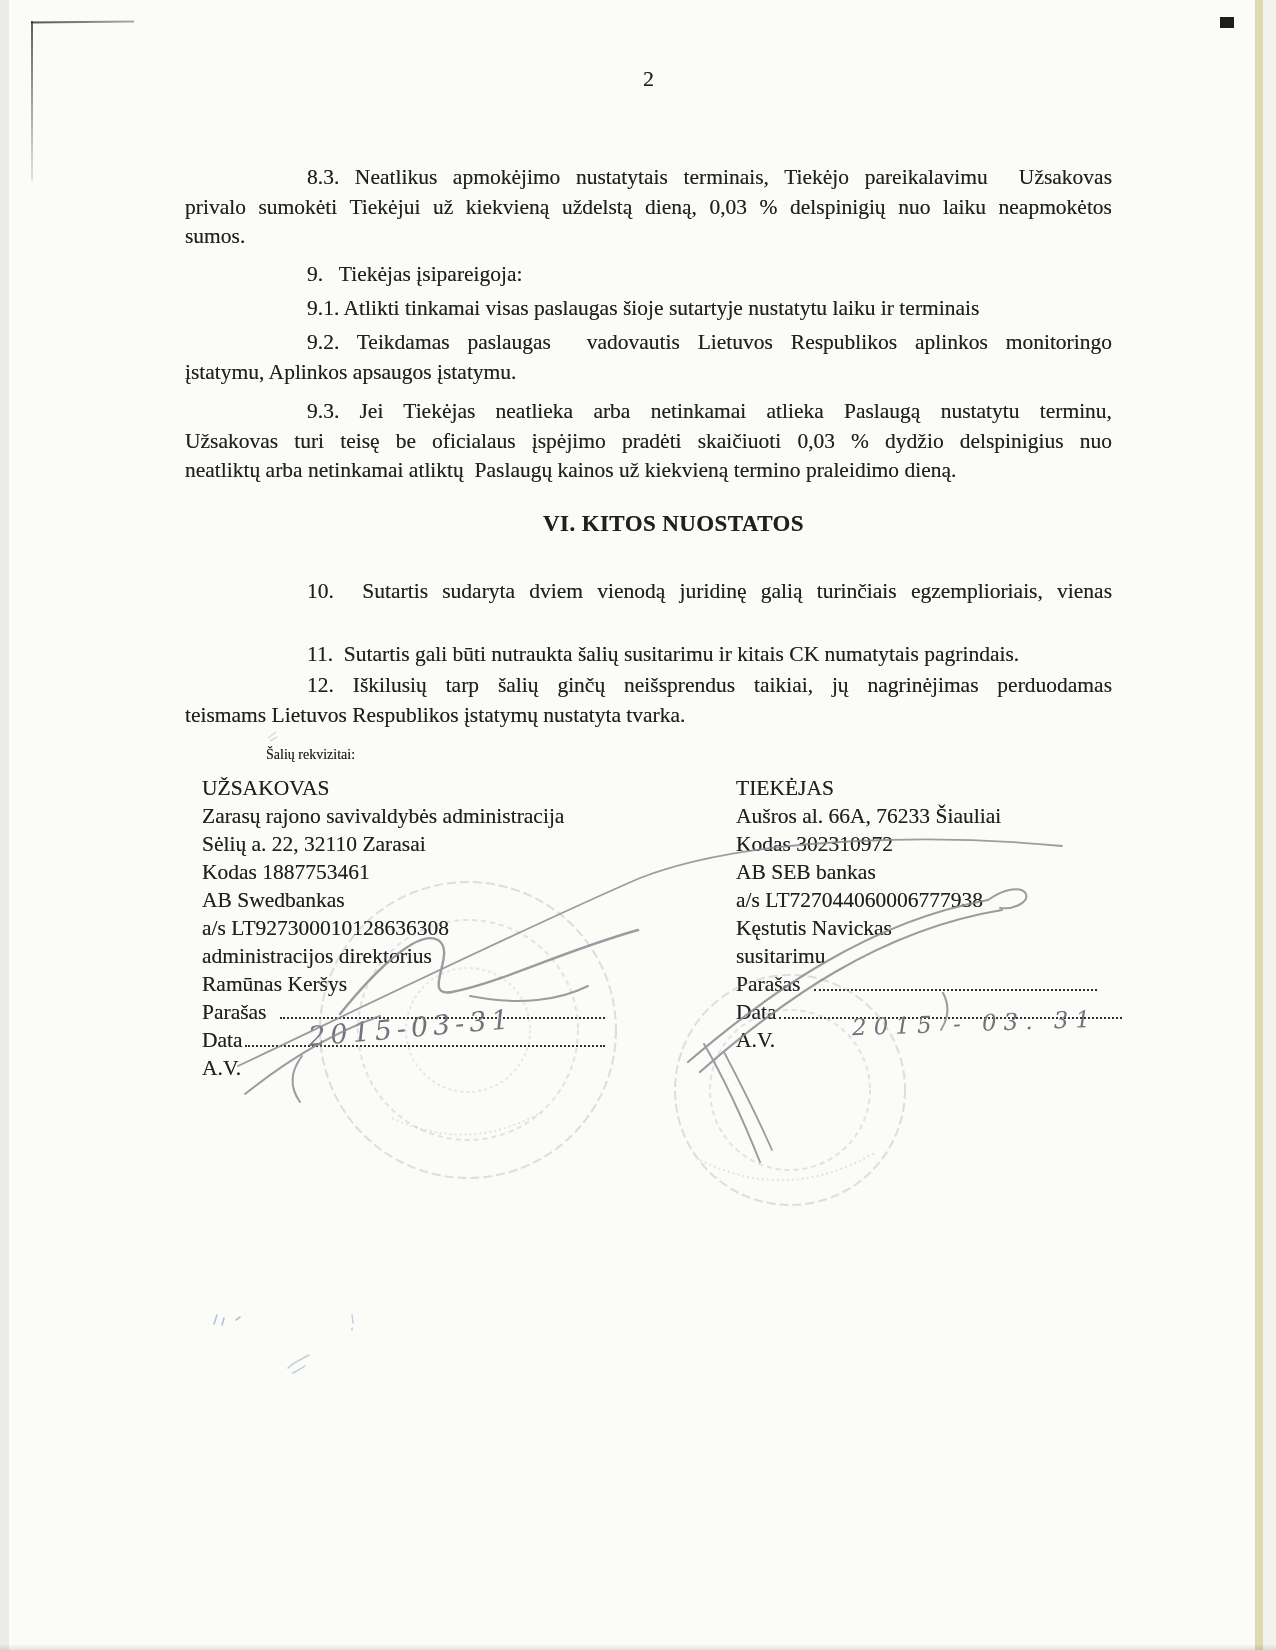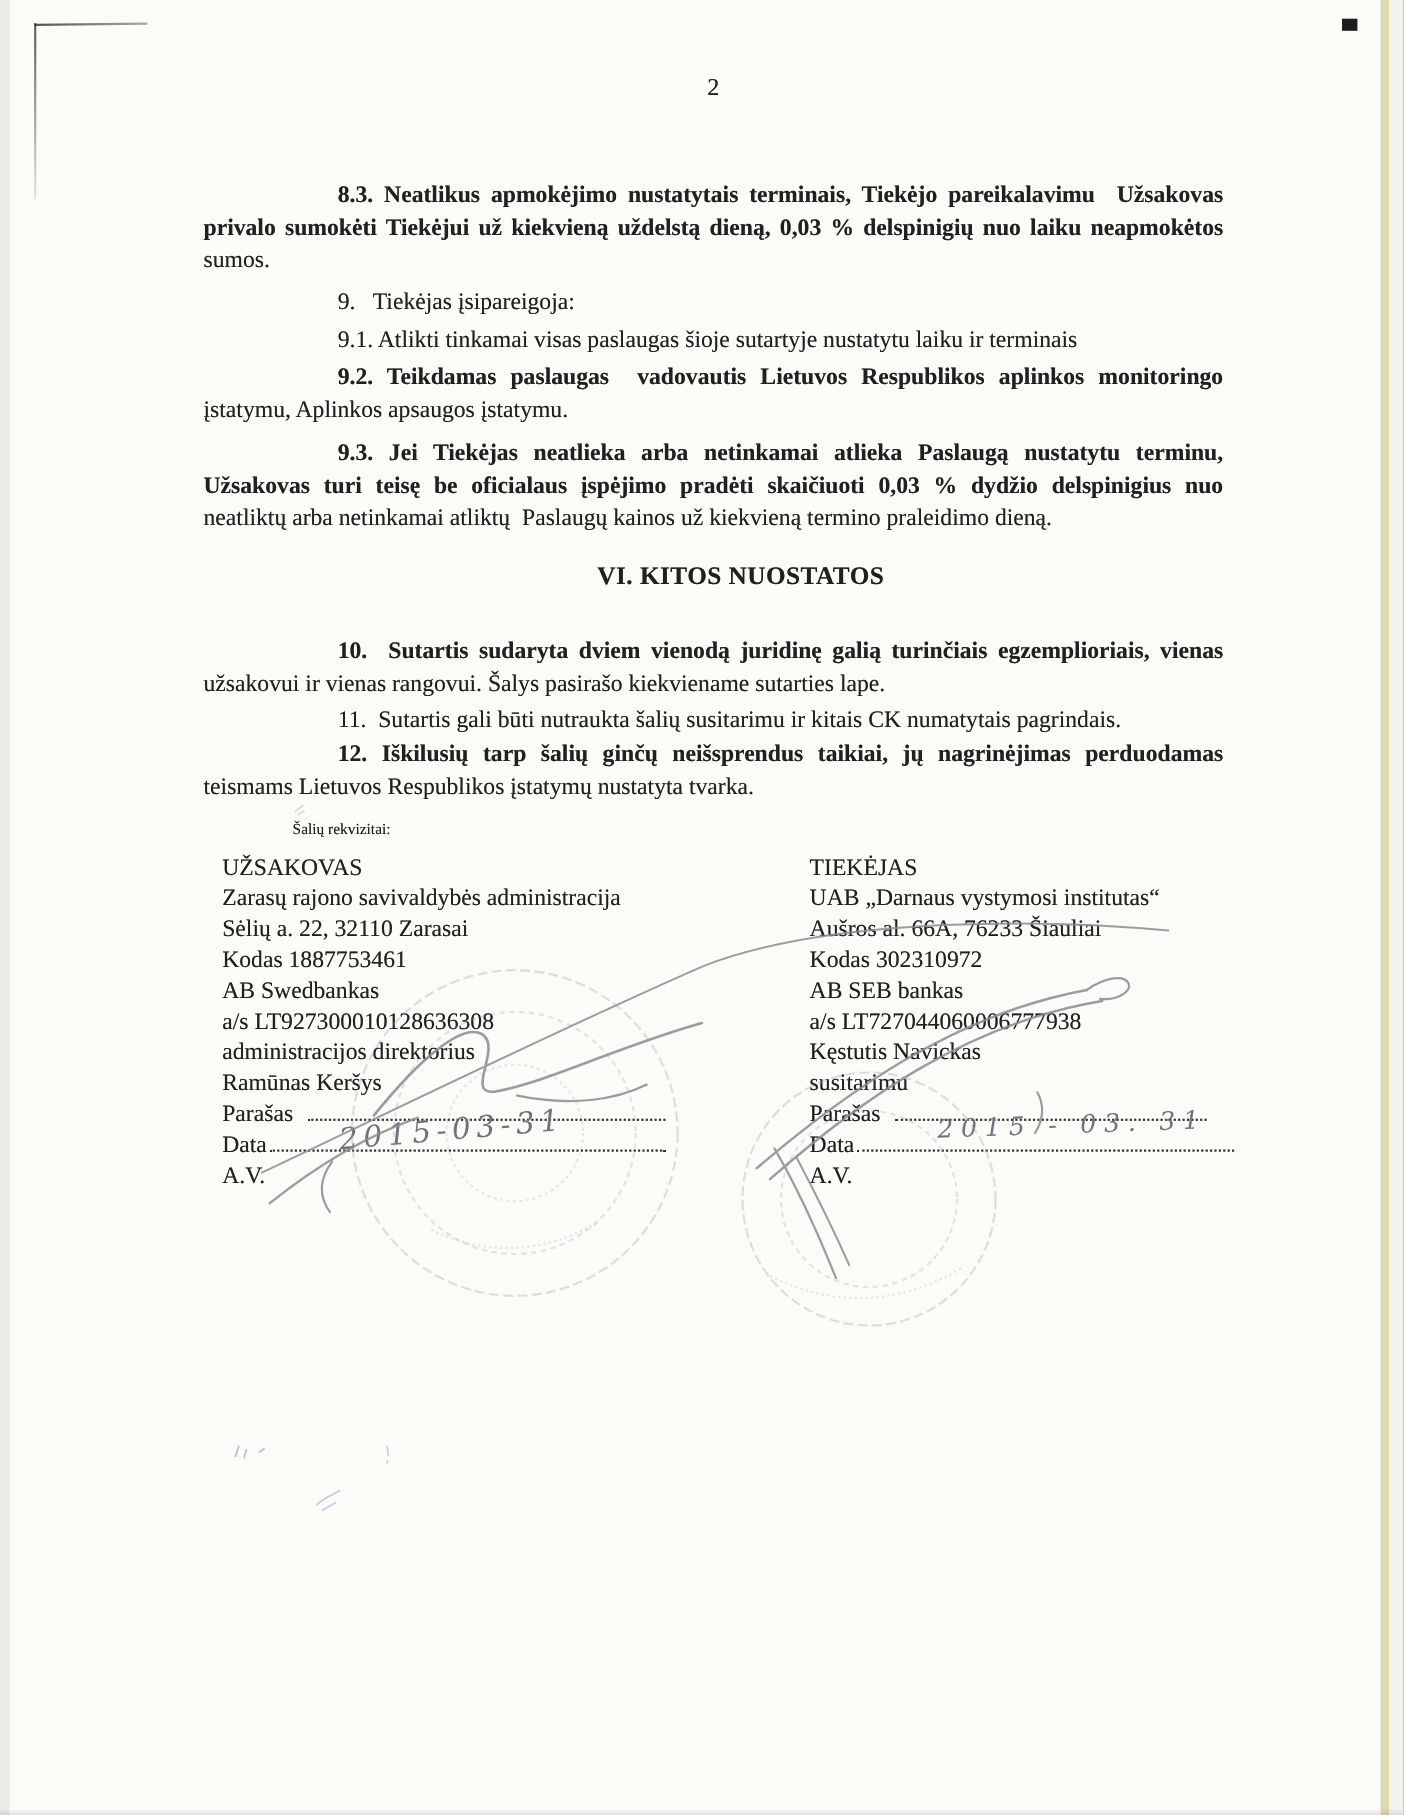--- a/index.html
+++ b/index.html
@@ -19,21 +19,21 @@
   .crop-h{position:absolute;left:31px;top:21px;width:103px;height:2px;
     background:linear-gradient(to right,rgba(55,55,55,.85),rgba(70,70,70,.45));transform:rotate(-.6deg);}
   .crop-v{position:absolute;left:31px;top:21px;width:2px;height:160px;
     background:linear-gradient(to bottom,rgba(55,55,55,.8),rgba(90,90,90,.15));}
   .reg-square{position:absolute;left:1220px;top:17px;width:14px;height:11px;background:#1d1d1d;}
 
   
   .txt{position:absolute;left:185px;width:927px;font-size:21.5px;line-height:29.5px;
        text-shadow:0 0 .5px rgba(32,32,32,.5);}
   .ln{display:block;}
-  .jst{text-align:justify;text-align-last:justify;font-weight:bold;}
+  .jst{text-align:justify;text-align-last:justify;}
   .ind{text-indent:122px;}
   .pagenum{position:absolute;left:185px;top:66px;width:927px;text-align:center;
        font-size:22px;text-shadow:0 0 .5px rgba(32,32,32,.5);}
   .heading{position:absolute;left:210px;top:511px;width:927px;text-align:center;
        font-weight:bold;font-size:23px;letter-spacing:.4px;text-shadow:0 0 .6px rgba(32,32,32,.6);}
   .rekv-label{position:absolute;left:266px;top:747px;font-size:14px;
        text-shadow:0 0 .5px rgba(32,32,32,.5);}
 
   
   .party{position:absolute;top:774px;font-size:21.5px;line-height:28px;
@@ -90,21 +90,20 @@
   <div class="txt" style="top:397px">
     <span class="ln jst ind">9.3. Jei Tiekėjas neatlieka arba netinkamai atlieka Paslaugą nustatytu terminu,</span>
     <span class="ln jst">Užsakovas turi teisę be oficialaus įspėjimo pradėti skaičiuoti 0,03 % dydžio delspinigius nuo</span>
     <span class="ln">neatliktų arba netinkamai atliktų&nbsp; Paslaugų kainos už kiekvieną termino praleidimo dieną.</span>
   </div>
 
   <div class="heading">VI. KITOS NUOSTATOS</div>
 
   <div class="txt" style="top:577px">
     <span class="ln jst ind">10.&nbsp; Sutartis sudaryta dviem vienodą juridinę galią turinčiais egzemplioriais, vienas</span>
-    <span class="ln">užsakovui ir vienas rangovui. Šalys pasirašo kiekviename sutarties lape.</span>
   </div>
   <div class="txt" style="top:640px">
     <span class="ln ind">11.&nbsp; Sutartis gali būti nutraukta šalių susitarimu ir kitais CK numatytais pagrindais.</span>
   </div>
   <div class="txt" style="top:671px">
     <span class="ln jst ind">12. Iškilusių tarp šalių ginčų neišsprendus taikiai, jų nagrinėjimas perduodamas</span>
     <span class="ln">teismams Lietuvos Respublikos įstatymų nustatyta tvarka.</span>
   </div>
 
   <div class="rekv-label">Šalių rekvizitai:</div>
@@ -124,21 +123,20 @@
     </span>
     <span class="prow sigrow">
       <span>Data</span>
       <span class="dots gap-s"></span>
     </span>
     <span class="prow">A.V.</span>
   </div>
 
   <div class="party party-right">
     <span class="prow">TIEKĖJAS</span>
-    <span class="prow">UAB „Darnaus vystymosi institutas“</span>
     <span class="prow">Aušros al. 66A, 76233 Šiauliai</span>
     <span class="prow">Kodas 302310972</span>
     <span class="prow">AB SEB bankas</span>
     <span class="prow">a/s LT727044060006777938</span>
     <span class="prow">Kęstutis Navickas</span>
     <span class="prow">susitarimu</span>
     <span class="prow sigrow">
       <span>Parašas</span>
       <span class="dots gap-l end-25"></span>
     </span>

